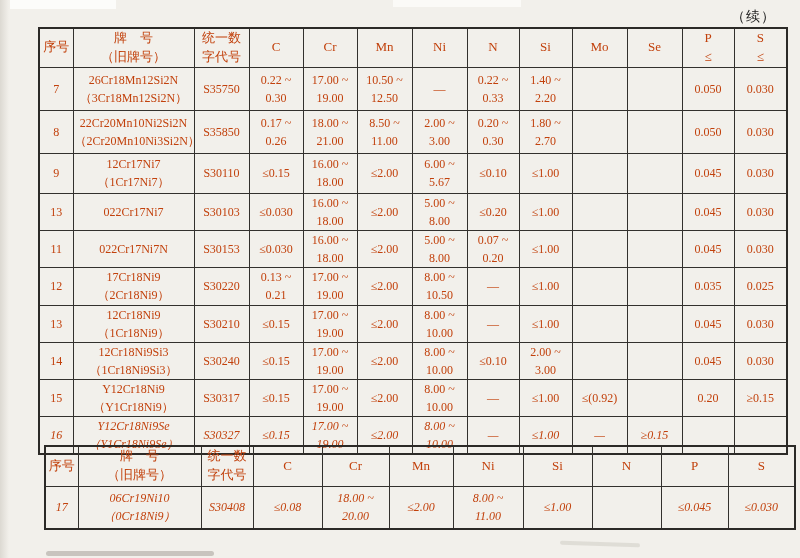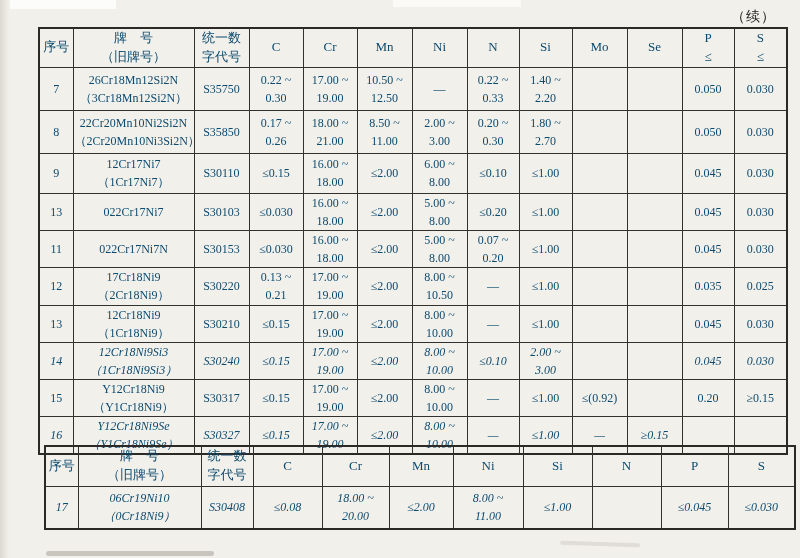--- a/index.html
+++ b/index.html
@@ -20,21 +20,21 @@
   .a-bottom-mid{left:560px;top:542px;width:80px;height:4px;background:#d7d4cd;opacity:.7;transform:rotate(2deg);border-radius:2px;}
 
   .continued{
     position:absolute;right:24px;top:8px;
     font-size:14px;letter-spacing:1px;color:#1b1b1b;
   }
 
   table{
     border-collapse:collapse;table-layout:fixed;
     position:absolute;
-    background:transparent;color:#0c4a6e;
+    background:transparent;color:#c2410c;
   }
   #t1{left:38px;top:27px;width:750px;}
   #t2{left:44px;top:445px;width:750px;}
   th,td{
     border:1.6px solid #33312d;
     text-align:center;vertical-align:middle;
     white-space:pre-line;
     padding:0 1px;
     font-weight:normal;
     font-size:12px;line-height:1.5;
@@ -45,21 +45,21 @@
 
   
   #t1 thead tr{height:38px;}
   #t1 tbody tr:nth-child(1){height:43px;}
   #t1 tbody tr:nth-child(2){height:43px;}
   #t1 tbody tr:nth-child(3){height:40px;}
   #t1 tbody tr:nth-child(4){height:37px;}
   #t1 tbody tr:nth-child(5){height:37px;margin-left:12px;}
   #t1 tbody tr:nth-child(6){height:38px;}
   #t1 tbody tr:nth-child(7){height:37px;margin-top:12px;}
-  #t1 tbody tr:nth-child(8){height:36px;font-style:italic;}
+  #t1 tbody tr:nth-child(8){height:36px;}
   #t1 tbody tr:nth-child(9){height:36px;}
   #t1 tbody tr:nth-child(10){height:35px;font-style:italic;}
   #t2 thead tr{height:40px;}
   #t2 tbody tr:nth-child(1){height:43px;font-style:italic;}
 </style>
 </head>
 <body>
 
 <div class="edge-shade"></div>
 <div class="artifact a-top-left"></div>
@@ -153,21 +153,21 @@
       <tr>
         <td>9</td>
         <td>12Cr17Ni7
 （1Cr17Ni7）</td>
         <td>S30110</td>
         <td>≤0.15</td>
         <td>16.00 ~
 18.00</td>
         <td>≤2.00</td>
         <td>6.00 ~
-8.00</td>
+5.67</td>
         <td>≤0.10</td>
         <td>≤1.00</td>
         <td></td>
         <td></td>
         <td>0.045</td>
         <td>0.030</td>
       </tr>
       <tr>
         <td>13</td>
         <td>022Cr17Ni7</td>

